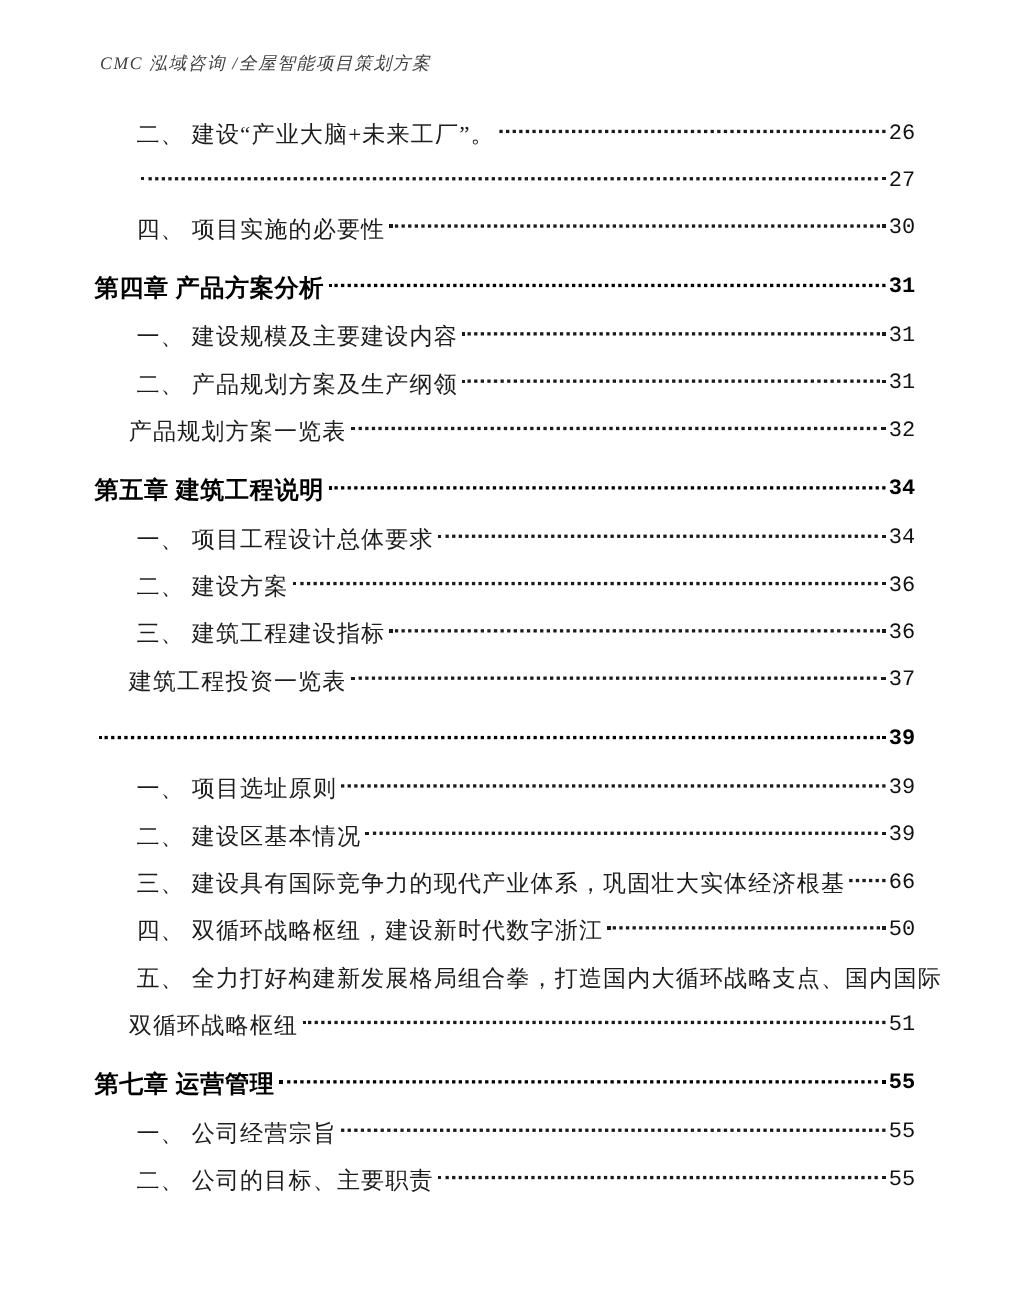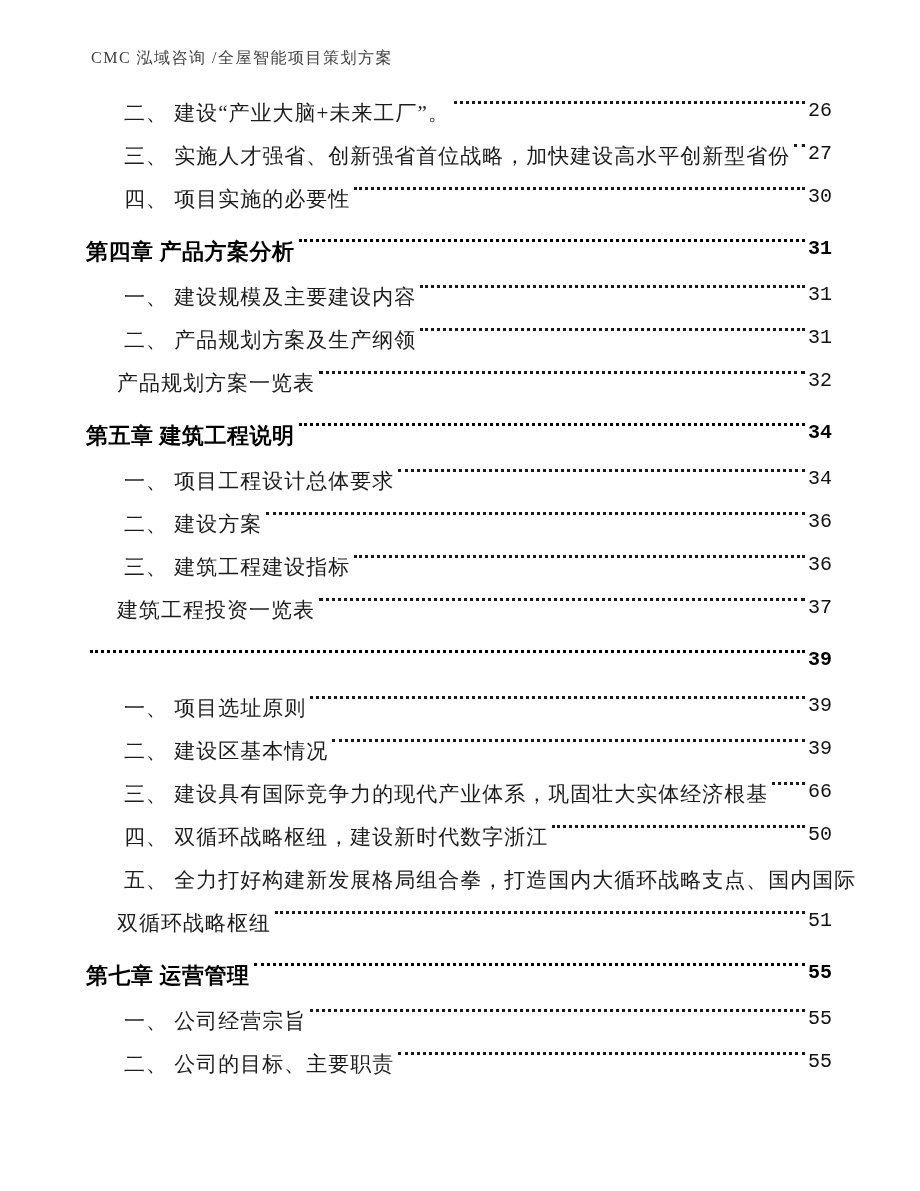--- a/index.html
+++ b/index.html
@@ -16,30 +16,31 @@
     color: #1c1c1c;
   }
   .page-header {
     position: absolute;
     top: 48px;
     left: 91px;
     font-size: 16px;
     letter-spacing: 1.5px;
     color: #3f3f3f;
     white-space: nowrap;
+    font-style: italic;
   }
   .toc {
     position: absolute;
     top: 101px;
     left: 86px;
     width: 746px;
   }
   .toc-row {
     display: flex;
-    align-items: flex-start;
+    align-items: center;
     height: 43px;
     box-sizing: border-box;
   }
   .toc-row .toc-text {
     font-size: 21px;
     line-height: 1.15;
     letter-spacing: 1px;
     white-space: nowrap;
     color: #1c1c1c;
   }
@@ -85,21 +86,20 @@
 
 <div class="page-header">CMC 泓域咨询 /全屋智能项目策划方案</div>
 
 <div class="toc">
     <div class="toc-row sub">
     <span class="toc-text">二、 建设“产业大脑+未来工厂”。</span>
     <span class="leader"></span>
     <span class="page">26</span>
   </div>
     <div class="toc-row sub">
-    <span class="toc-text">三、 实施人才强省、创新强省首位战略，加快建设高水平创新型省份</span>
     <span class="leader"></span>
     <span class="page">27</span>
   </div>
     <div class="toc-row sub">
     <span class="toc-text">四、 项目实施的必要性</span>
     <span class="leader"></span>
     <span class="page">30</span>
   </div>
     <div class="toc-row chapter">
     <span class="toc-text">第四章 产品方案分析</span>

